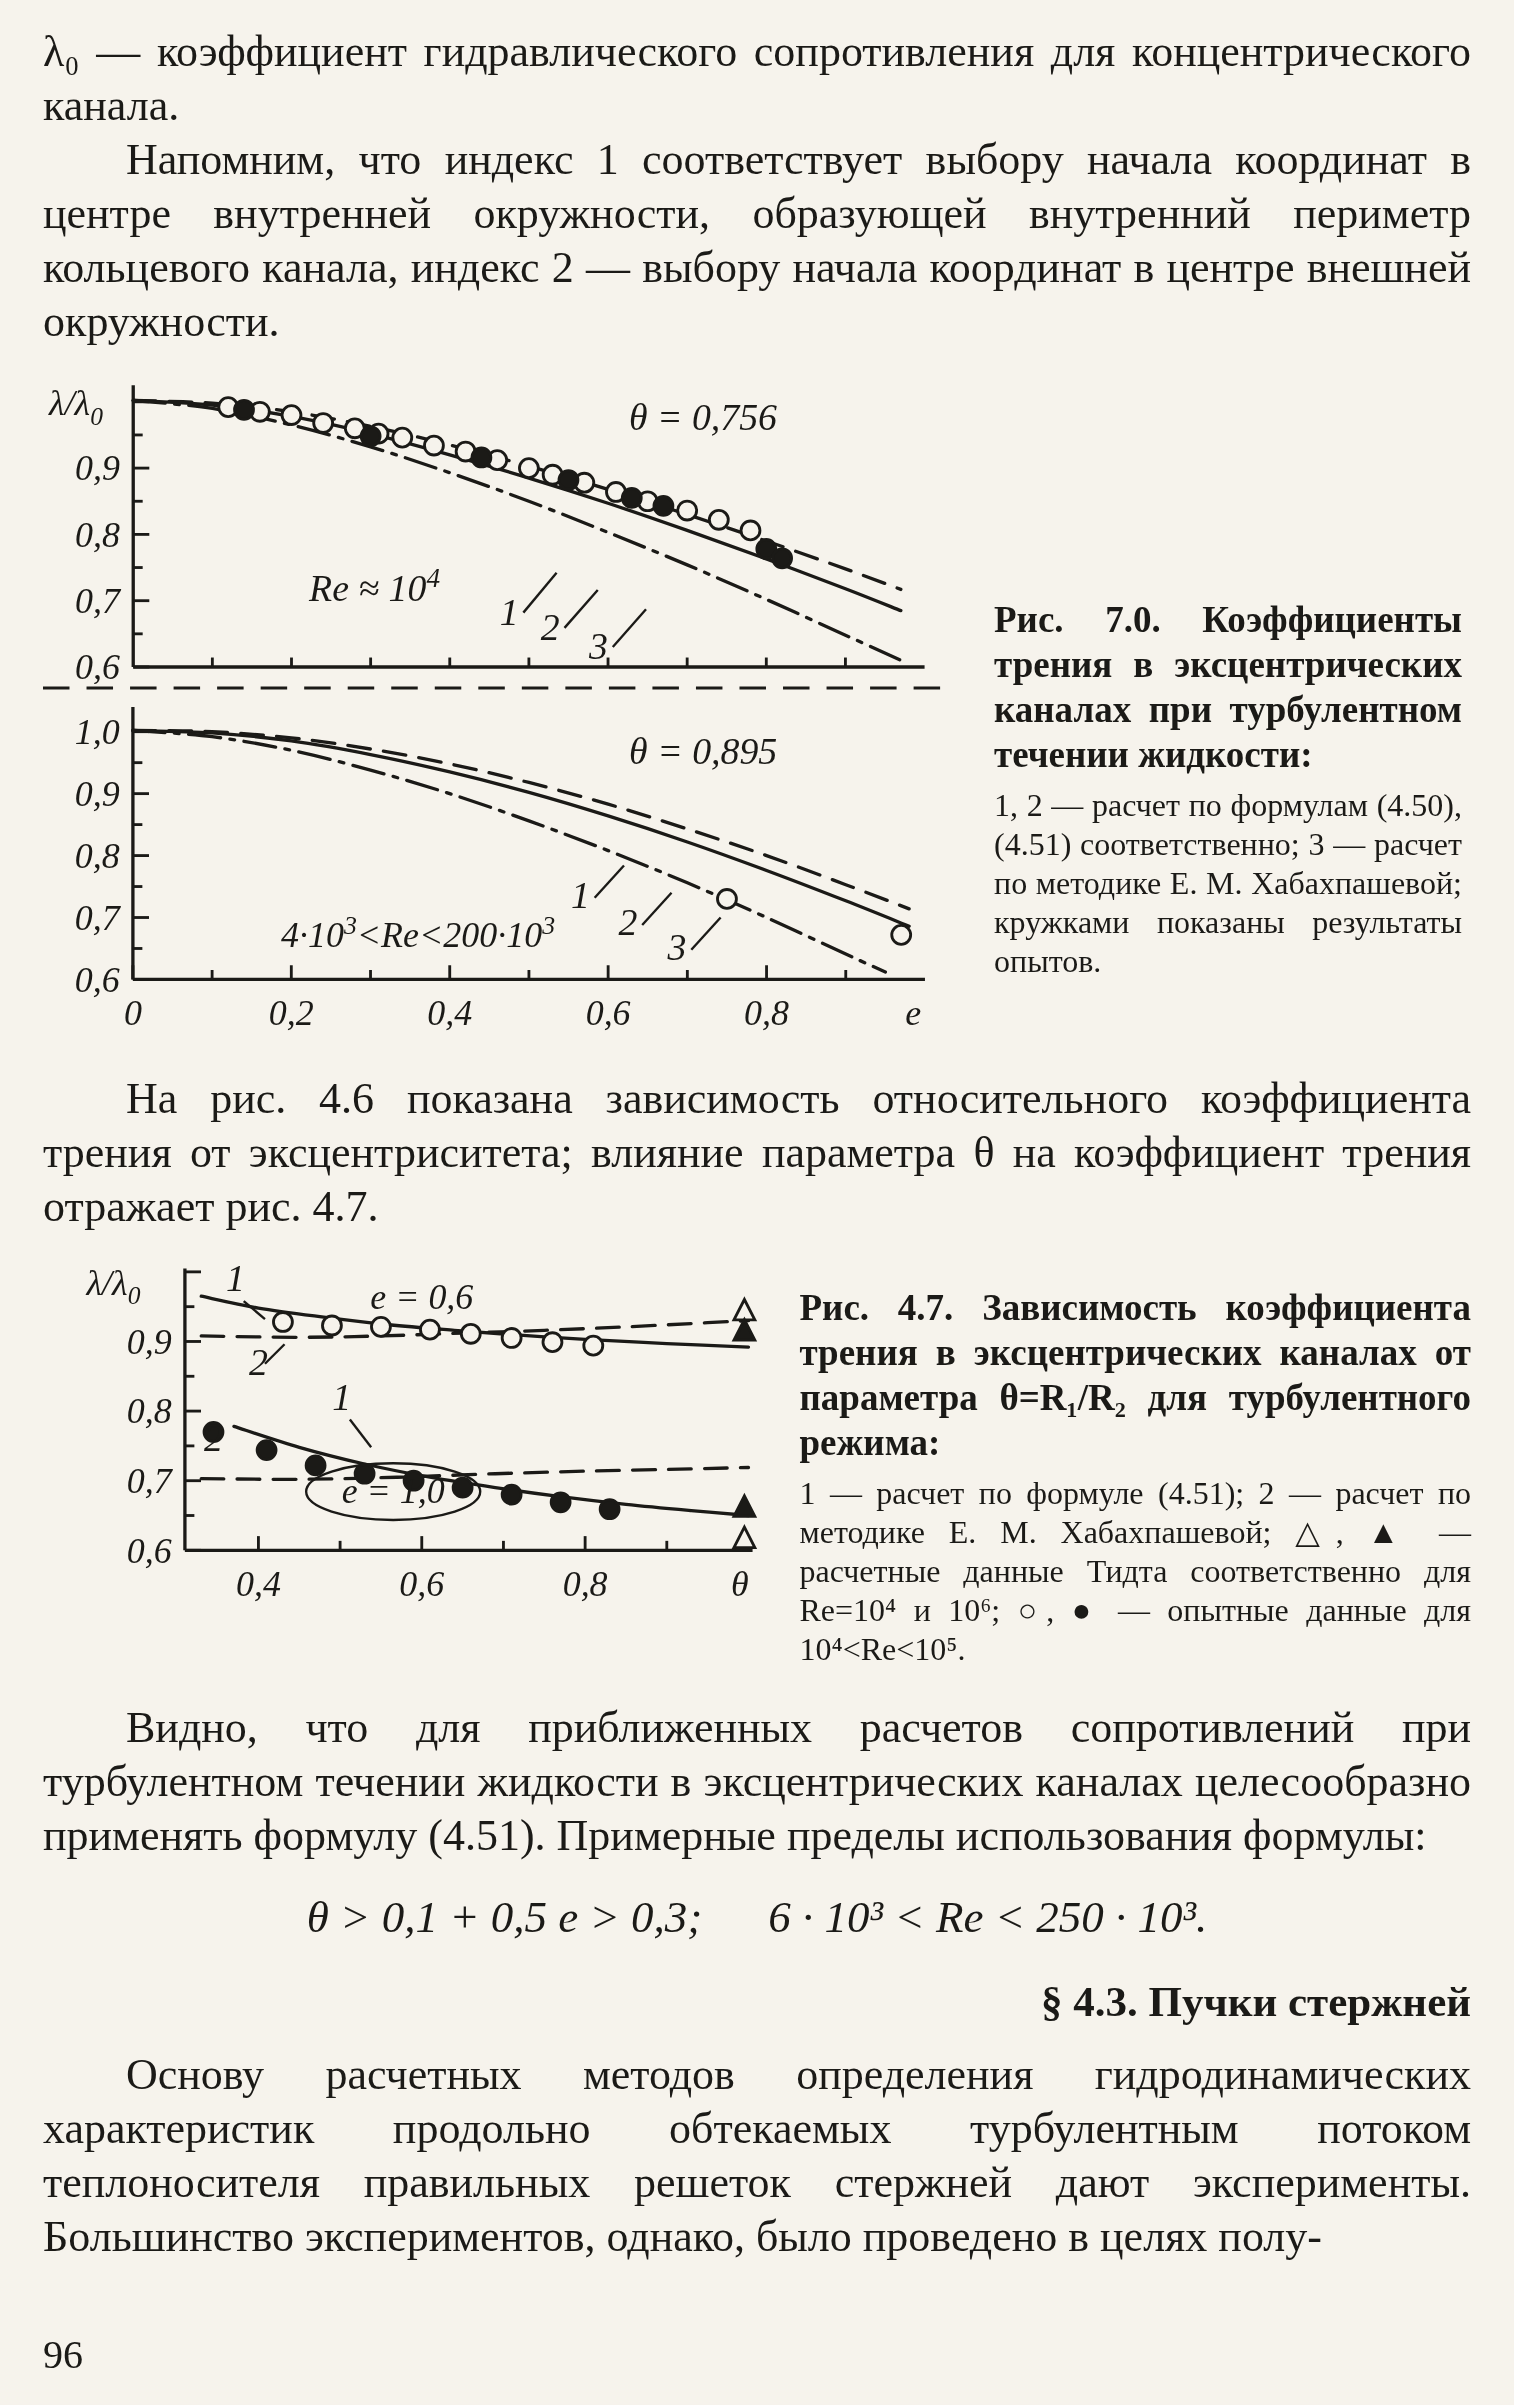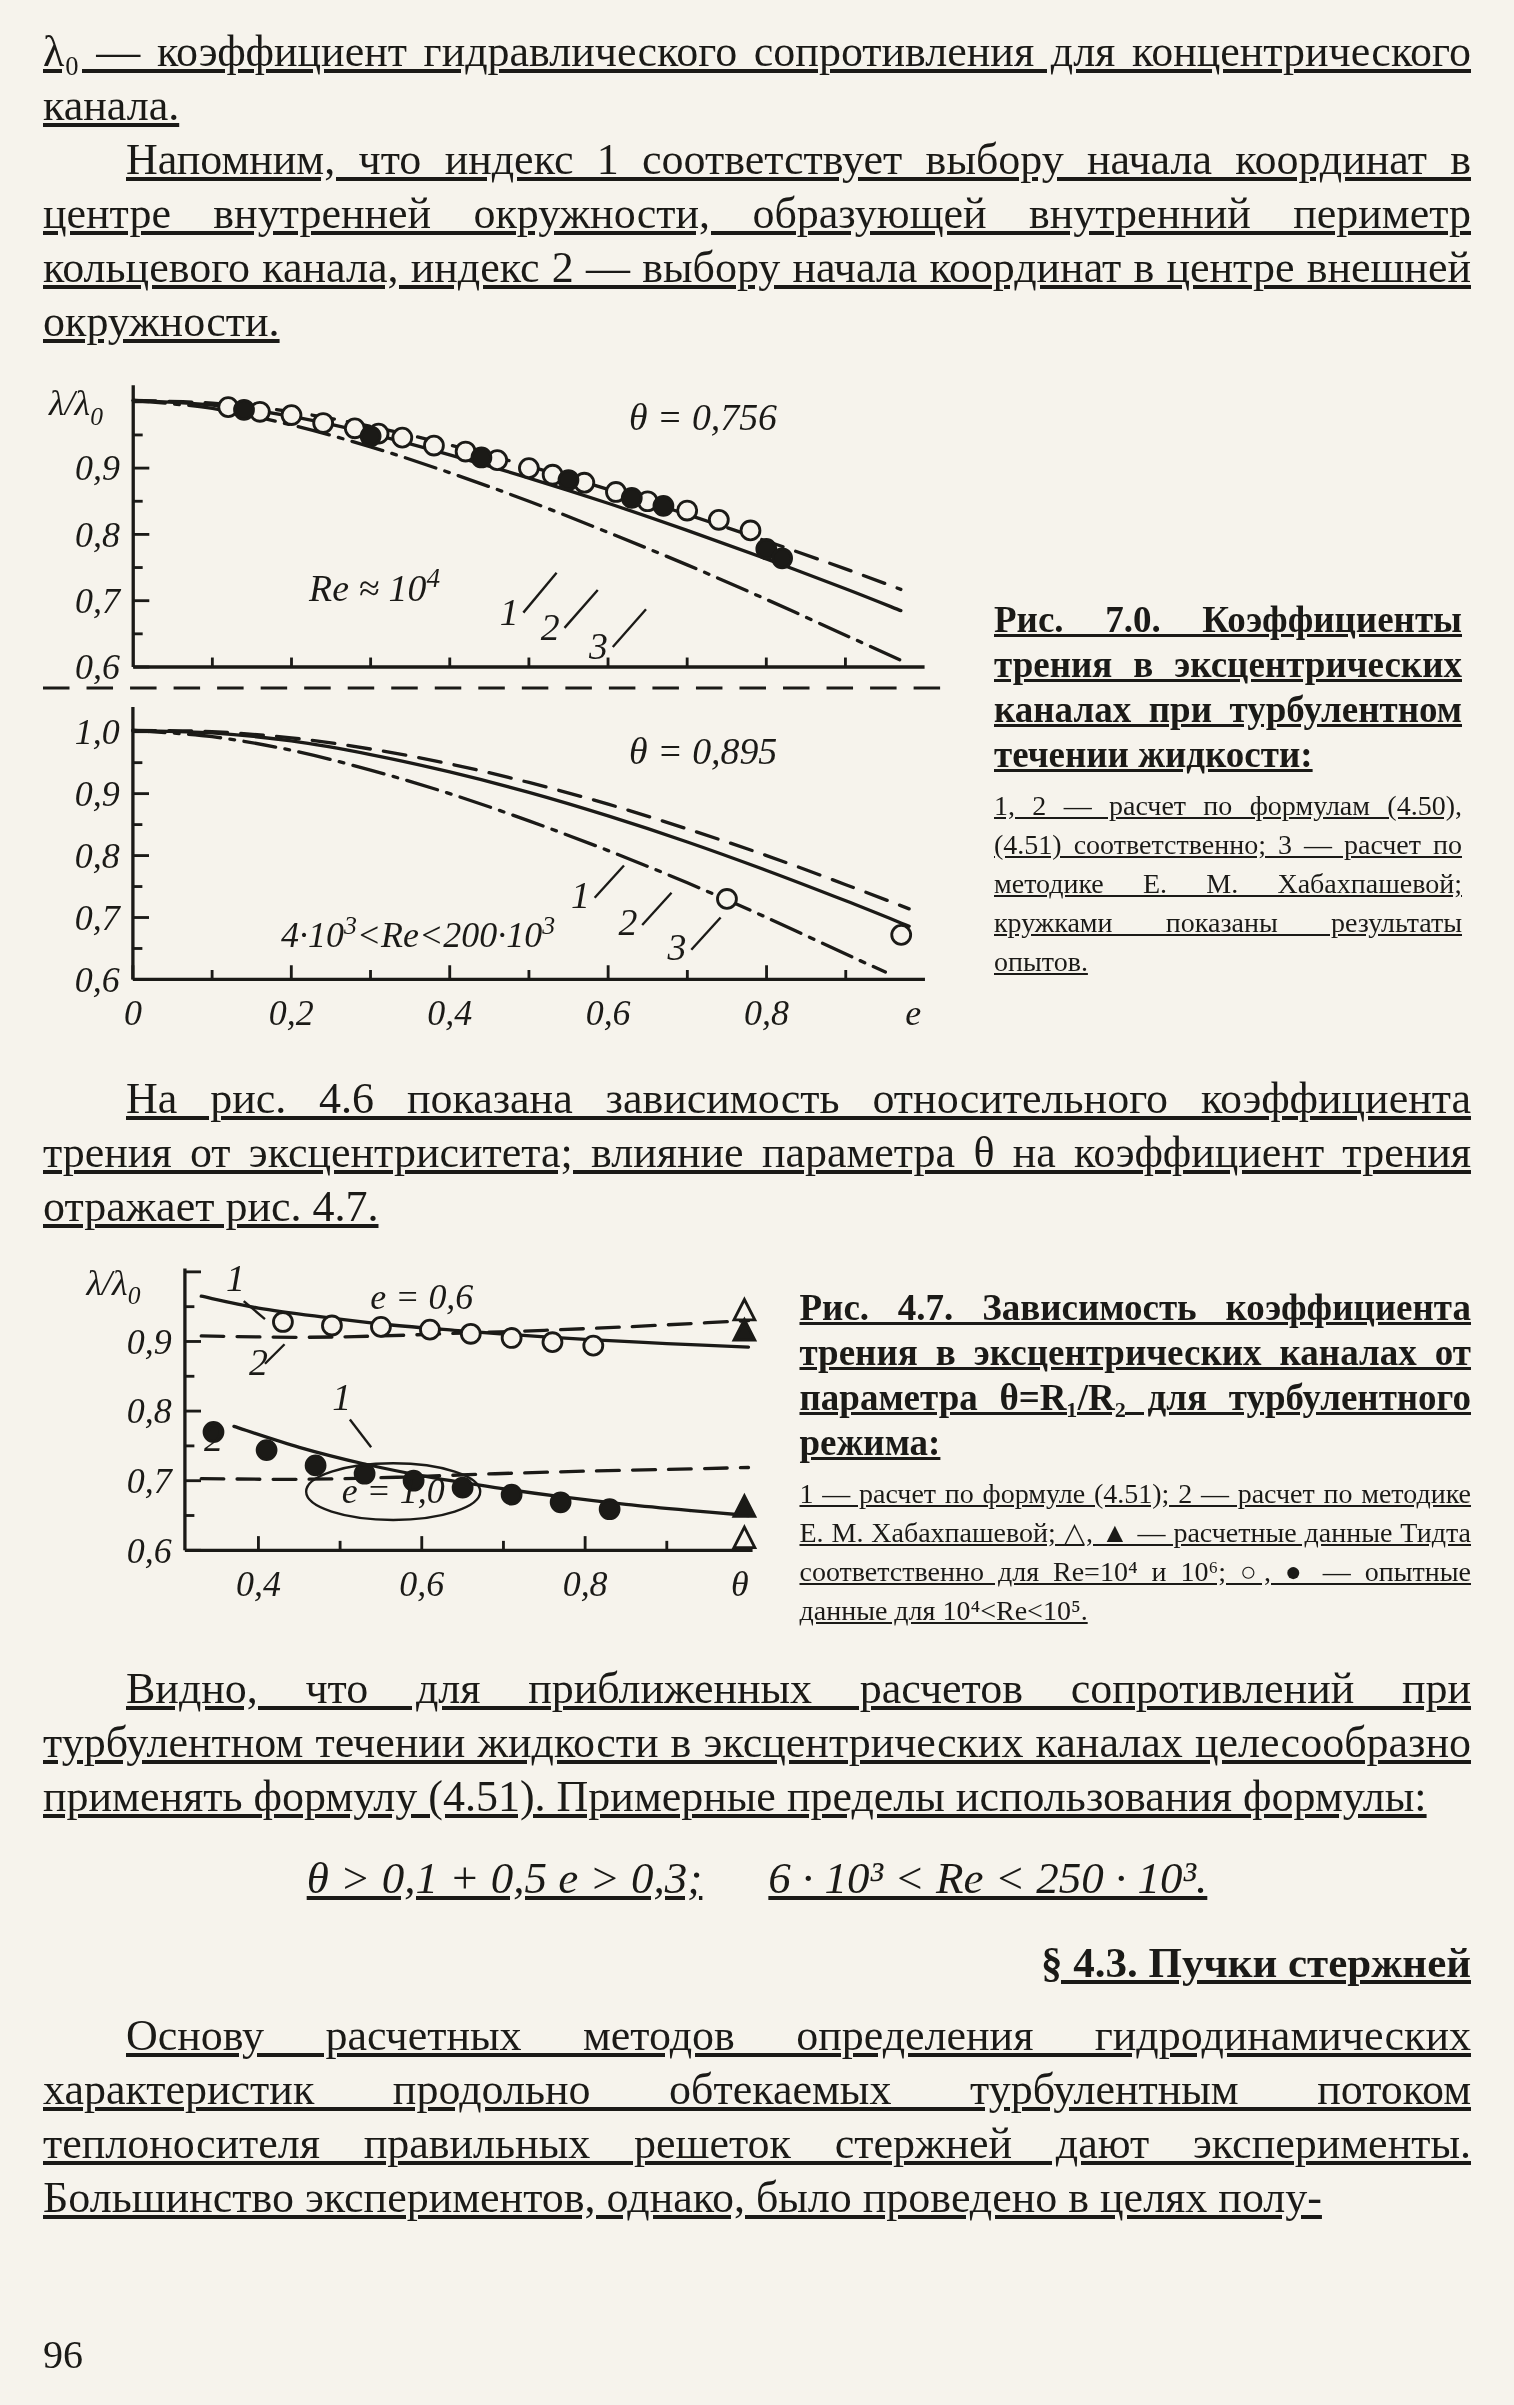--- a/index.html
+++ b/index.html
@@ -5,32 +5,31 @@
   * { margin:0; padding:0; box-sizing:border-box; }
   html,body { background:#f6f3ec; }
   .page {
     position:relative;
     width:1514px; height:2406px;
     background:#f6f3ec;
     color:#1b1a17;
     font-family:"Liberation Serif","DejaVu Serif",serif;
     padding:24.6px 43px 0 43px;
     overflow:hidden;
-    text-decoration:underline;
   }
   .body { font-size:44px; line-height:54px; text-align:justify; }
   .indent { text-indent:83px; }
   .figure { display:flex; }
   .fig46 { margin-top:23px; }
   .fig47 { margin-top:19px; }
   .charts { display:flex; flex-direction:column; width:899px; flex:0 0 auto; }
   .cap46 { width:468px; margin-left:52px; margin-top:225px; }
   .cap47 { width:672px; margin-left:28px; margin-top:32px; }
   .cap-title { font-size:37px; font-weight:bold; line-height:45px; text-align:justify; }
-  .cap-detail { font-size:28px; line-height:39px; text-align:justify; margin-top:9.5px; }
+  .cap-detail { font-size:32px; line-height:39px; text-align:justify; margin-top:9.5px; }
   .p-after-fig { margin-top:28px; }
   .p-conclusion { margin-top:32px; }
   .formula { font-size:45px; font-style:italic; text-align:center; margin-top:28px; }
   .fgap { display:inline-block; width:66px; }
   .section { font-size:43px; font-weight:bold; text-align:right; margin-top:34px; }
   .p-section-body { margin-top:22px; }
   .pageno { position:absolute; left:43px; bottom:28px; font-size:40px; }
   svg { display:block; }
   .tick { font-family:"Liberation Serif","DejaVu Serif",serif; font-style:italic; font-size:38px; fill:#1b1a17; }
   .ann  { font-family:"Liberation Serif","DejaVu Serif",serif; font-style:italic; fill:#1b1a17; }

